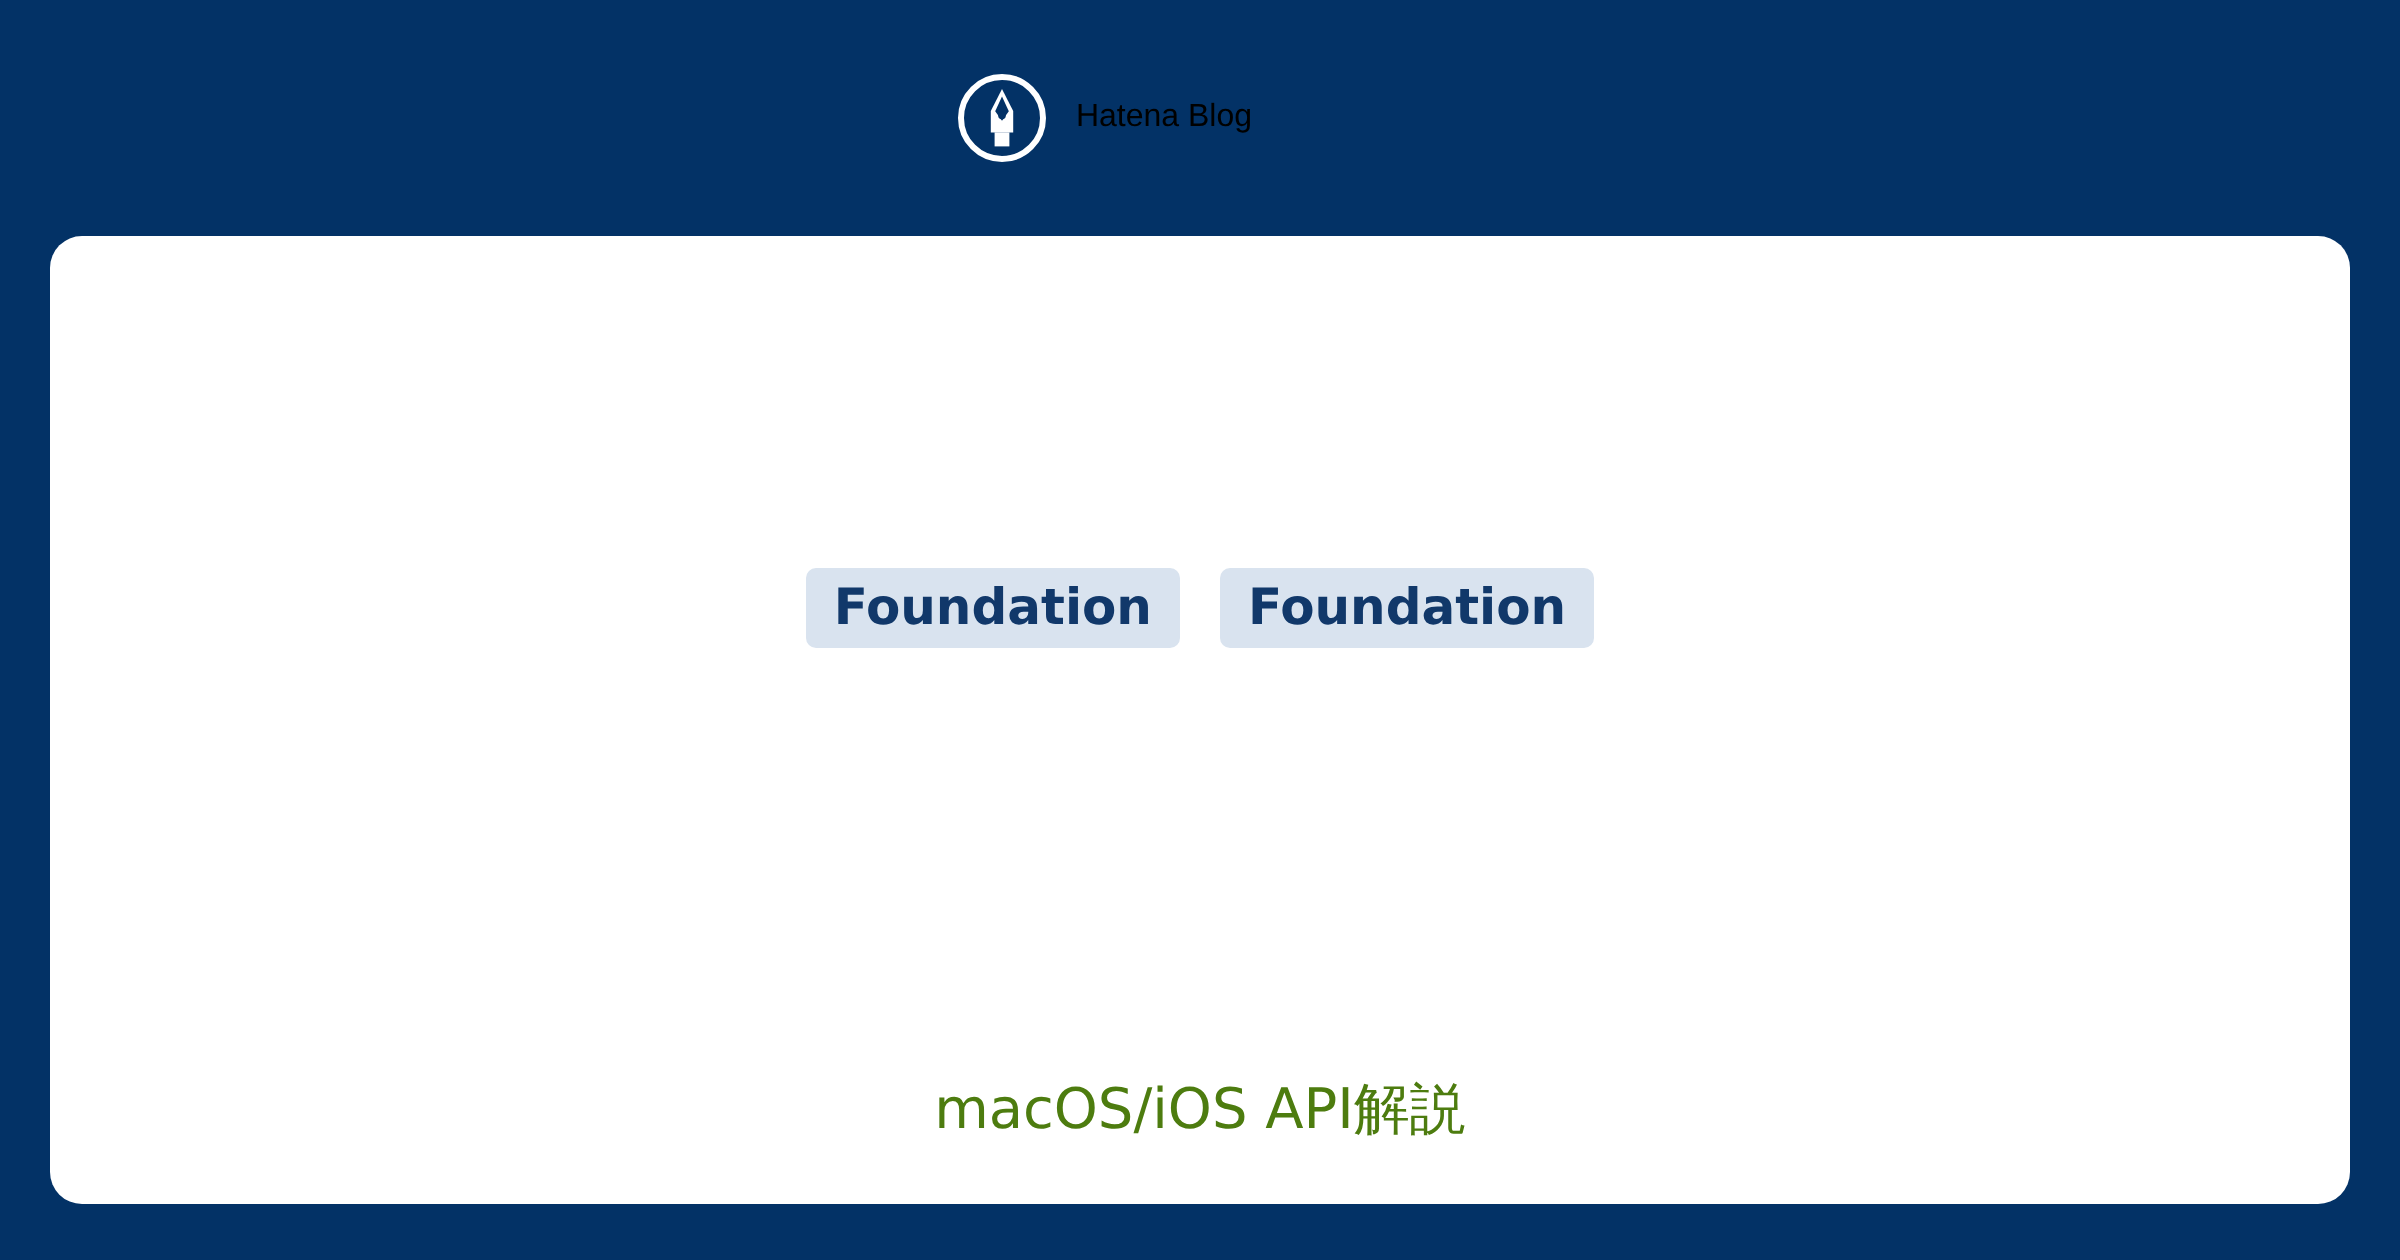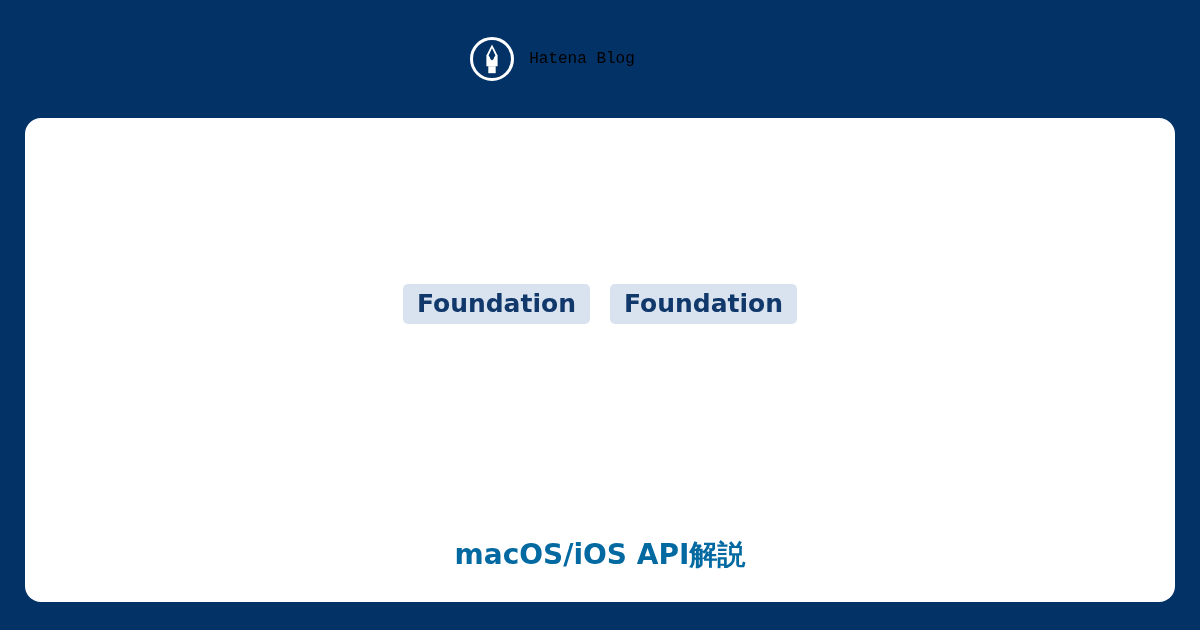--- a/index.html
+++ b/index.html
@@ -26,21 +26,20 @@
   #brand-header {
     position: absolute;
     top: 0;
     left: 0;
     width: 1104px;
     height: 118px;
     display: flex;
     align-items: center;
     justify-content: center;
     gap: 14px;
-    font-family: Liberation Mono, monospace;
   }
 
   #brand-logo-icon {
     width: 46px;
     height: 46px;
     flex: 0 0 46px;
     display: block;
   }
 
   
@@ -116,24 +115,24 @@
     width: 1150px;
     height: 94px;
     display: flex;
     align-items: center;
     justify-content: center;
     box-sizing: border-box;
     padding: 0 40px;
   }
 
   #blog-title {
-    color: #0369a1;
+    color: #4d7c0f;
     font-family: "DejaVu Sans", sans-serif;
     font-size: 28px;
-    font-weight: bold;
+    font-weight: normal;
     letter-spacing: 0px;
     text-align: center;
     white-space: nowrap;
     margin: 0;
   }
 </style>
 </head>
 <body>
 
 <div id="og-card">

